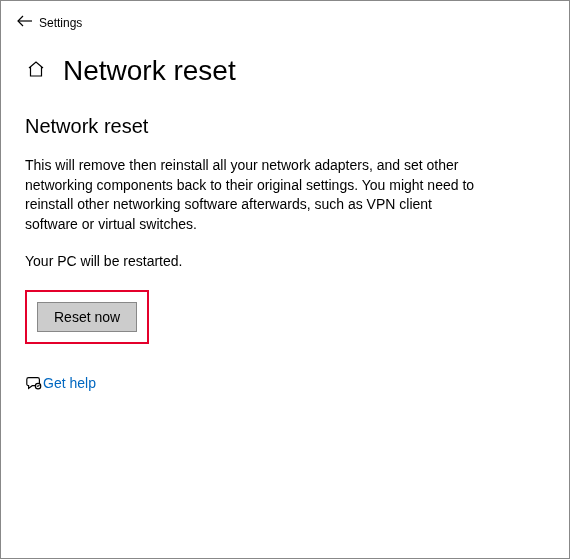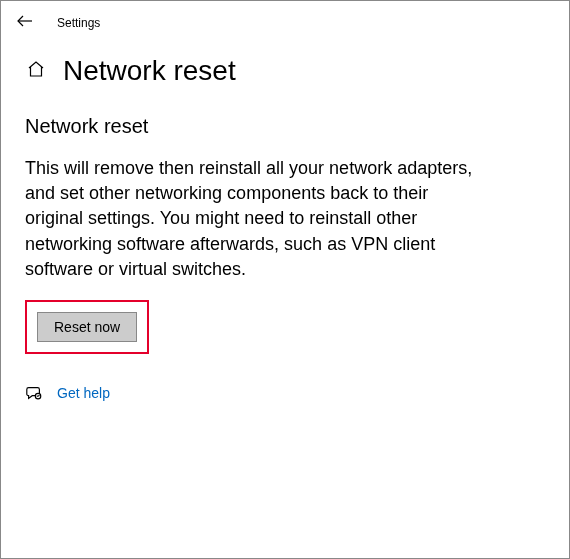--- a/index.html
+++ b/index.html
@@ -9,21 +9,20 @@
       width: 570px;
       height: 559px;
       border: 1px solid #888;
       overflow: hidden;
       color: #000;
     }
     .titlebar {
       display: flex;
       align-items: center;
       padding: 8px 10px 4px 10px;
-      gap: 18px;
     }
     .back-btn {
       width: 28px; height: 28px;
       display: flex; align-items: center; justify-content: center;
       cursor: pointer;
     }
     .back-btn svg { width: 16px; height: 16px; }
     .app-title {
       font-size: 12px;
       color: #000;
@@ -47,21 +46,21 @@
     .content {
       padding: 18px 24px;
       max-width: 500px;
     }
     .section-title {
       font-size: 20px;
       font-weight: 400;
       margin-bottom: 18px;
     }
     .body-text {
-      font-size: 18px;
+      font-size: 14px;
       line-height: 1.4;
       margin-bottom: 18px;
       color: #000;
     }
     .reset-wrap {
       display: inline-block;
       border: 2px solid #e4002b;
       padding: 10px;
       margin-bottom: 22px;
     }
@@ -69,21 +68,20 @@
       background: #cccccc;
       border: 1px solid #888;
       font-family: inherit;
       font-size: 14px;
       padding: 6px 16px;
       cursor: pointer;
     }
     .help-row {
       display: flex;
       align-items: center;
-      gap: 14px;
       margin-top: 8px;
     }
     .help-icon {
       width: 18px; height: 18px;
       display: flex; align-items: center; justify-content: center;
     }
     .help-icon svg { width: 18px; height: 18px; }
     .help-link {
       color: #0067c0;
       font-size: 14px;
@@ -115,20 +113,21 @@
     </span>
   </div>
   <div class="page-title">Network reset</div>
 </div>
 
 <div class="content">
   <div class="section-title">Network reset</div>
 
   <p class="body-text">This will remove then reinstall all your network adapters, and set other networking components back to their original settings. You might need to reinstall other networking software afterwards, such as VPN client software or virtual switches.</p>
 
+  <p class="body-text">Your PC will be restarted.</p>
 
   <div class="reset-wrap">
     <button class="reset-btn">Reset now</button>
   </div>
 
   <div class="help-row">
     <span class="help-icon">
       <svg viewBox="0 0 20 20" fill="none" stroke="#000" stroke-width="1.3">
         <path d="M4 4 h10 a2 2 0 0 1 2 2 v5 a2 2 0 0 1 -2 2 h-6 l-4 3 v-3 a2 2 0 0 1 -2 -2 v-5 a2 2 0 0 1 2 -2 z"></path>
         <circle cx="14.5" cy="13.5" r="3" fill="#fff"></circle>

